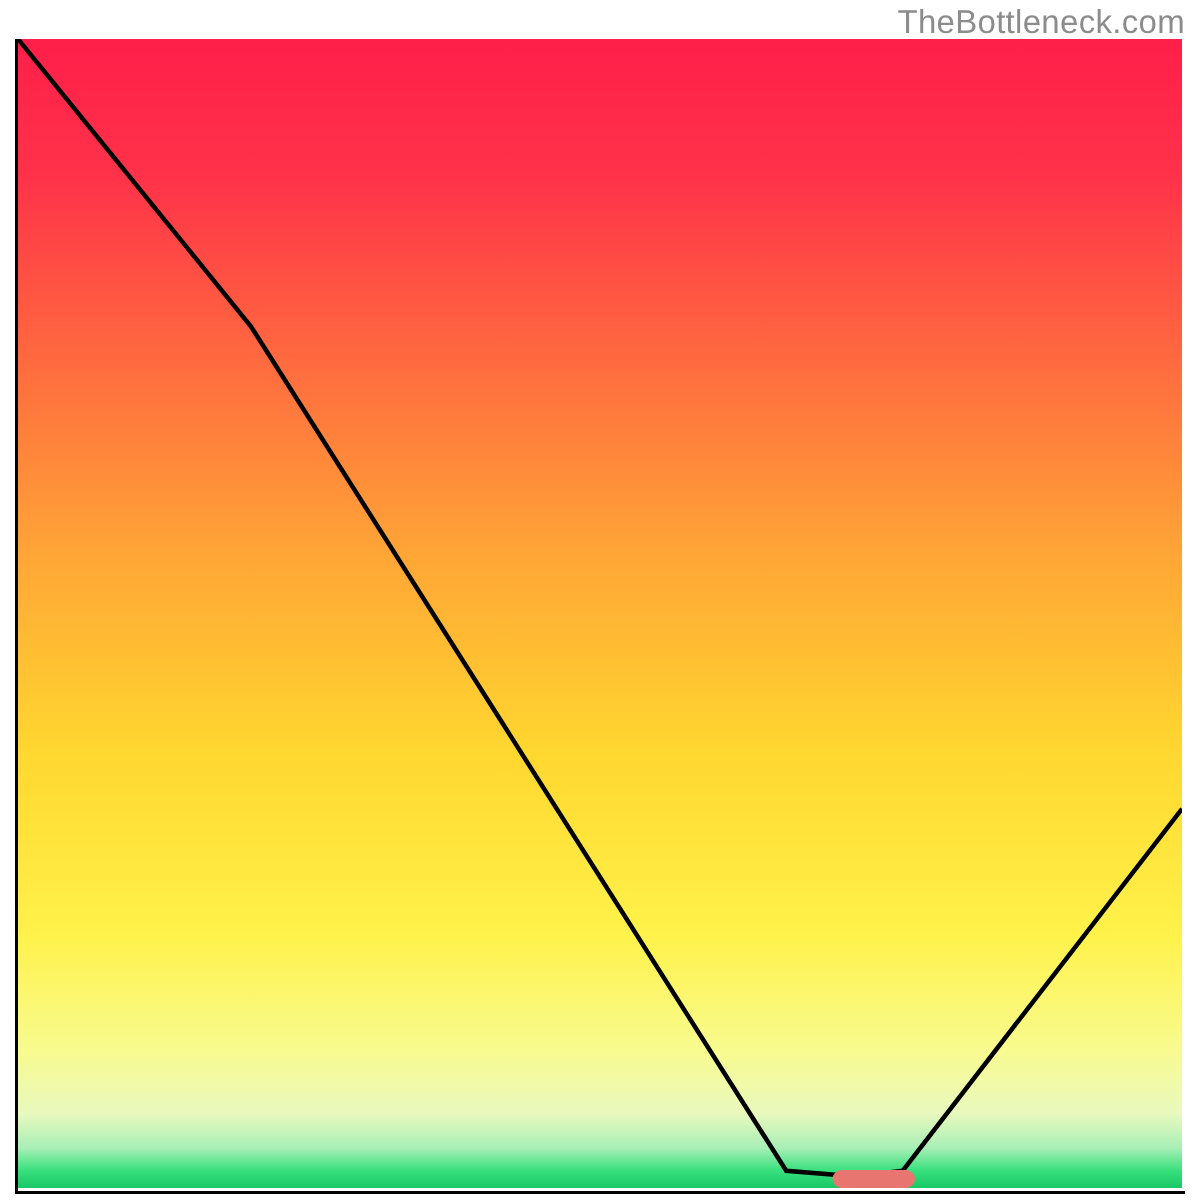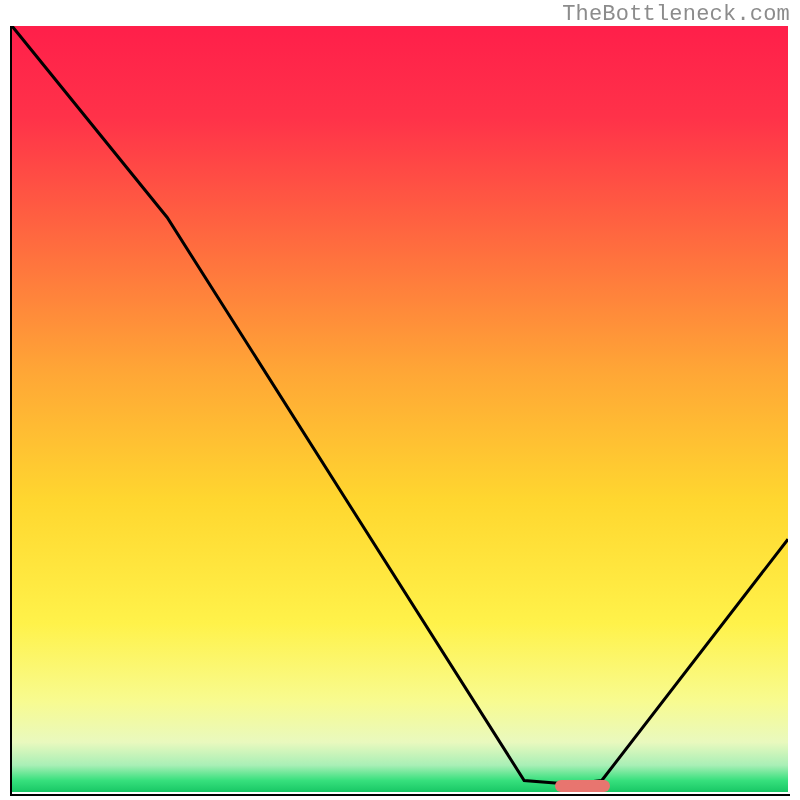--- a/index.html
+++ b/index.html
@@ -50,21 +50,20 @@
     border-radius: 6px;
   }
   .watermark {
     position: absolute;
     top: 2px;
     right: 10px;
     color: #8c8c8c;
     font-size: 22px;
     font-weight: 500;
     letter-spacing: 0.2px;
-    font-family: Liberation Mono, monospace;
   }
 </style>
 </head>
 <body>
 
 <div class="watermark">TheBottleneck.com</div>
 
 <div class="frame"></div>
 
 <div class="plot-area">

